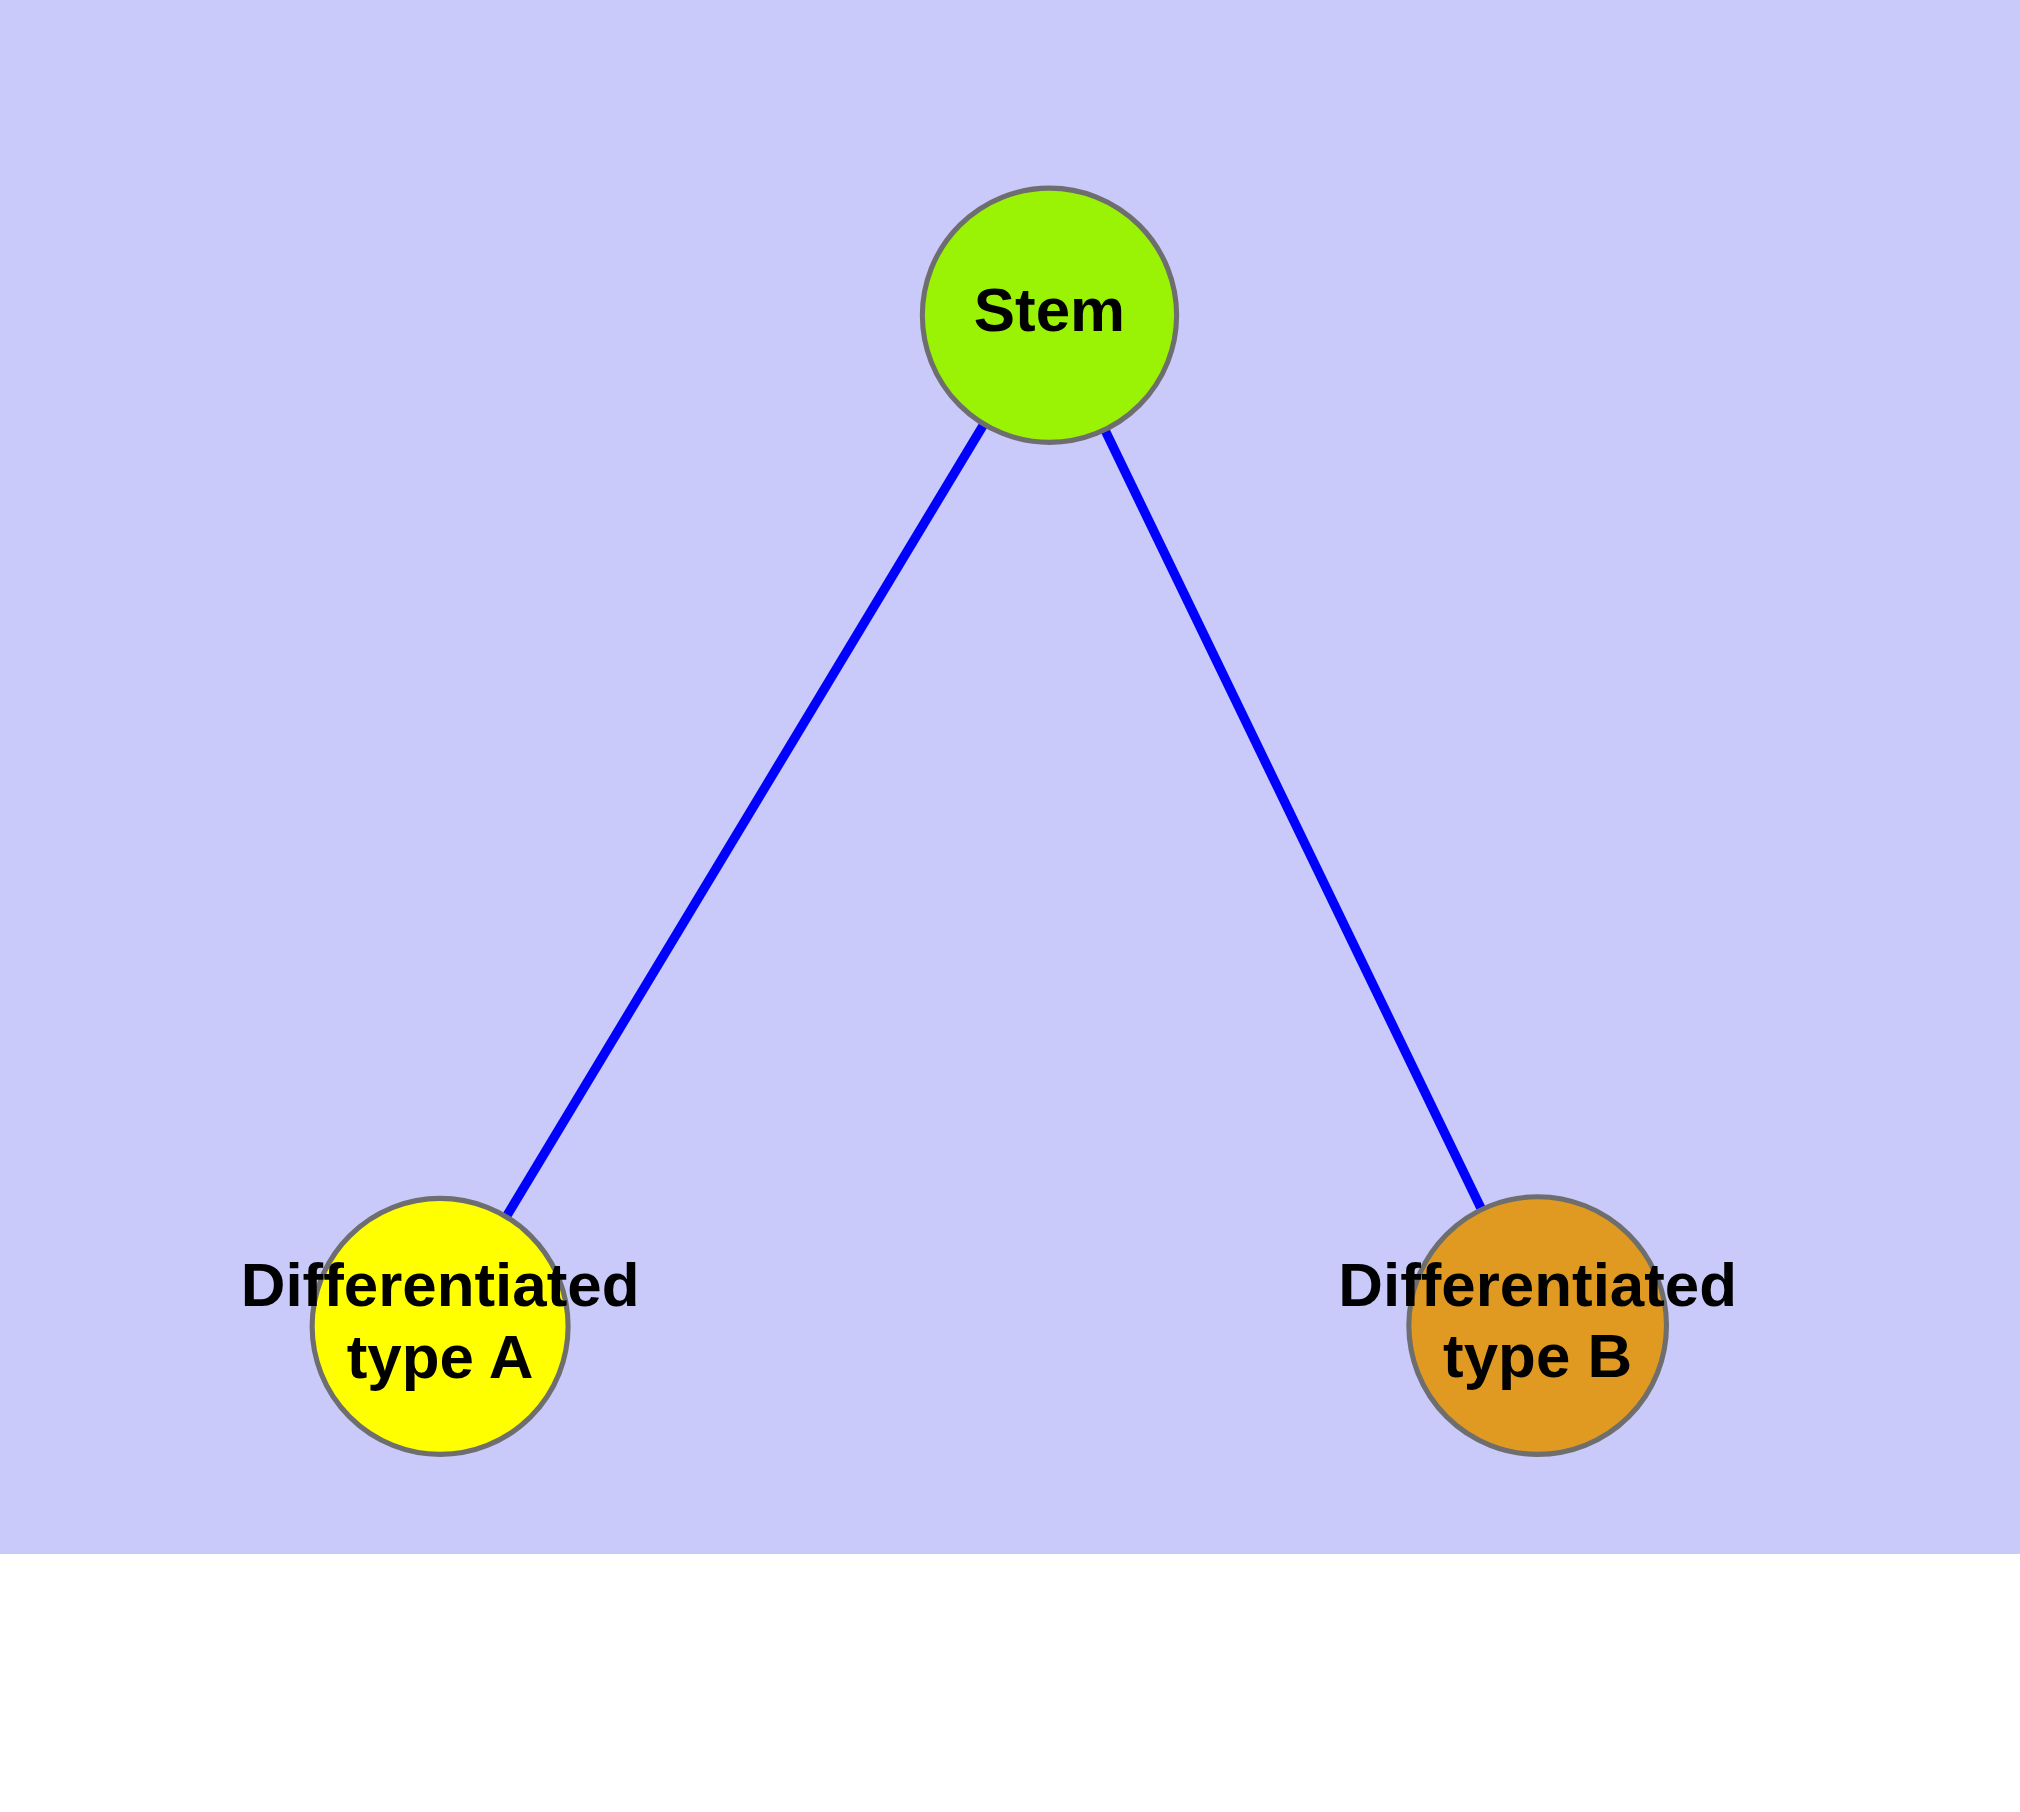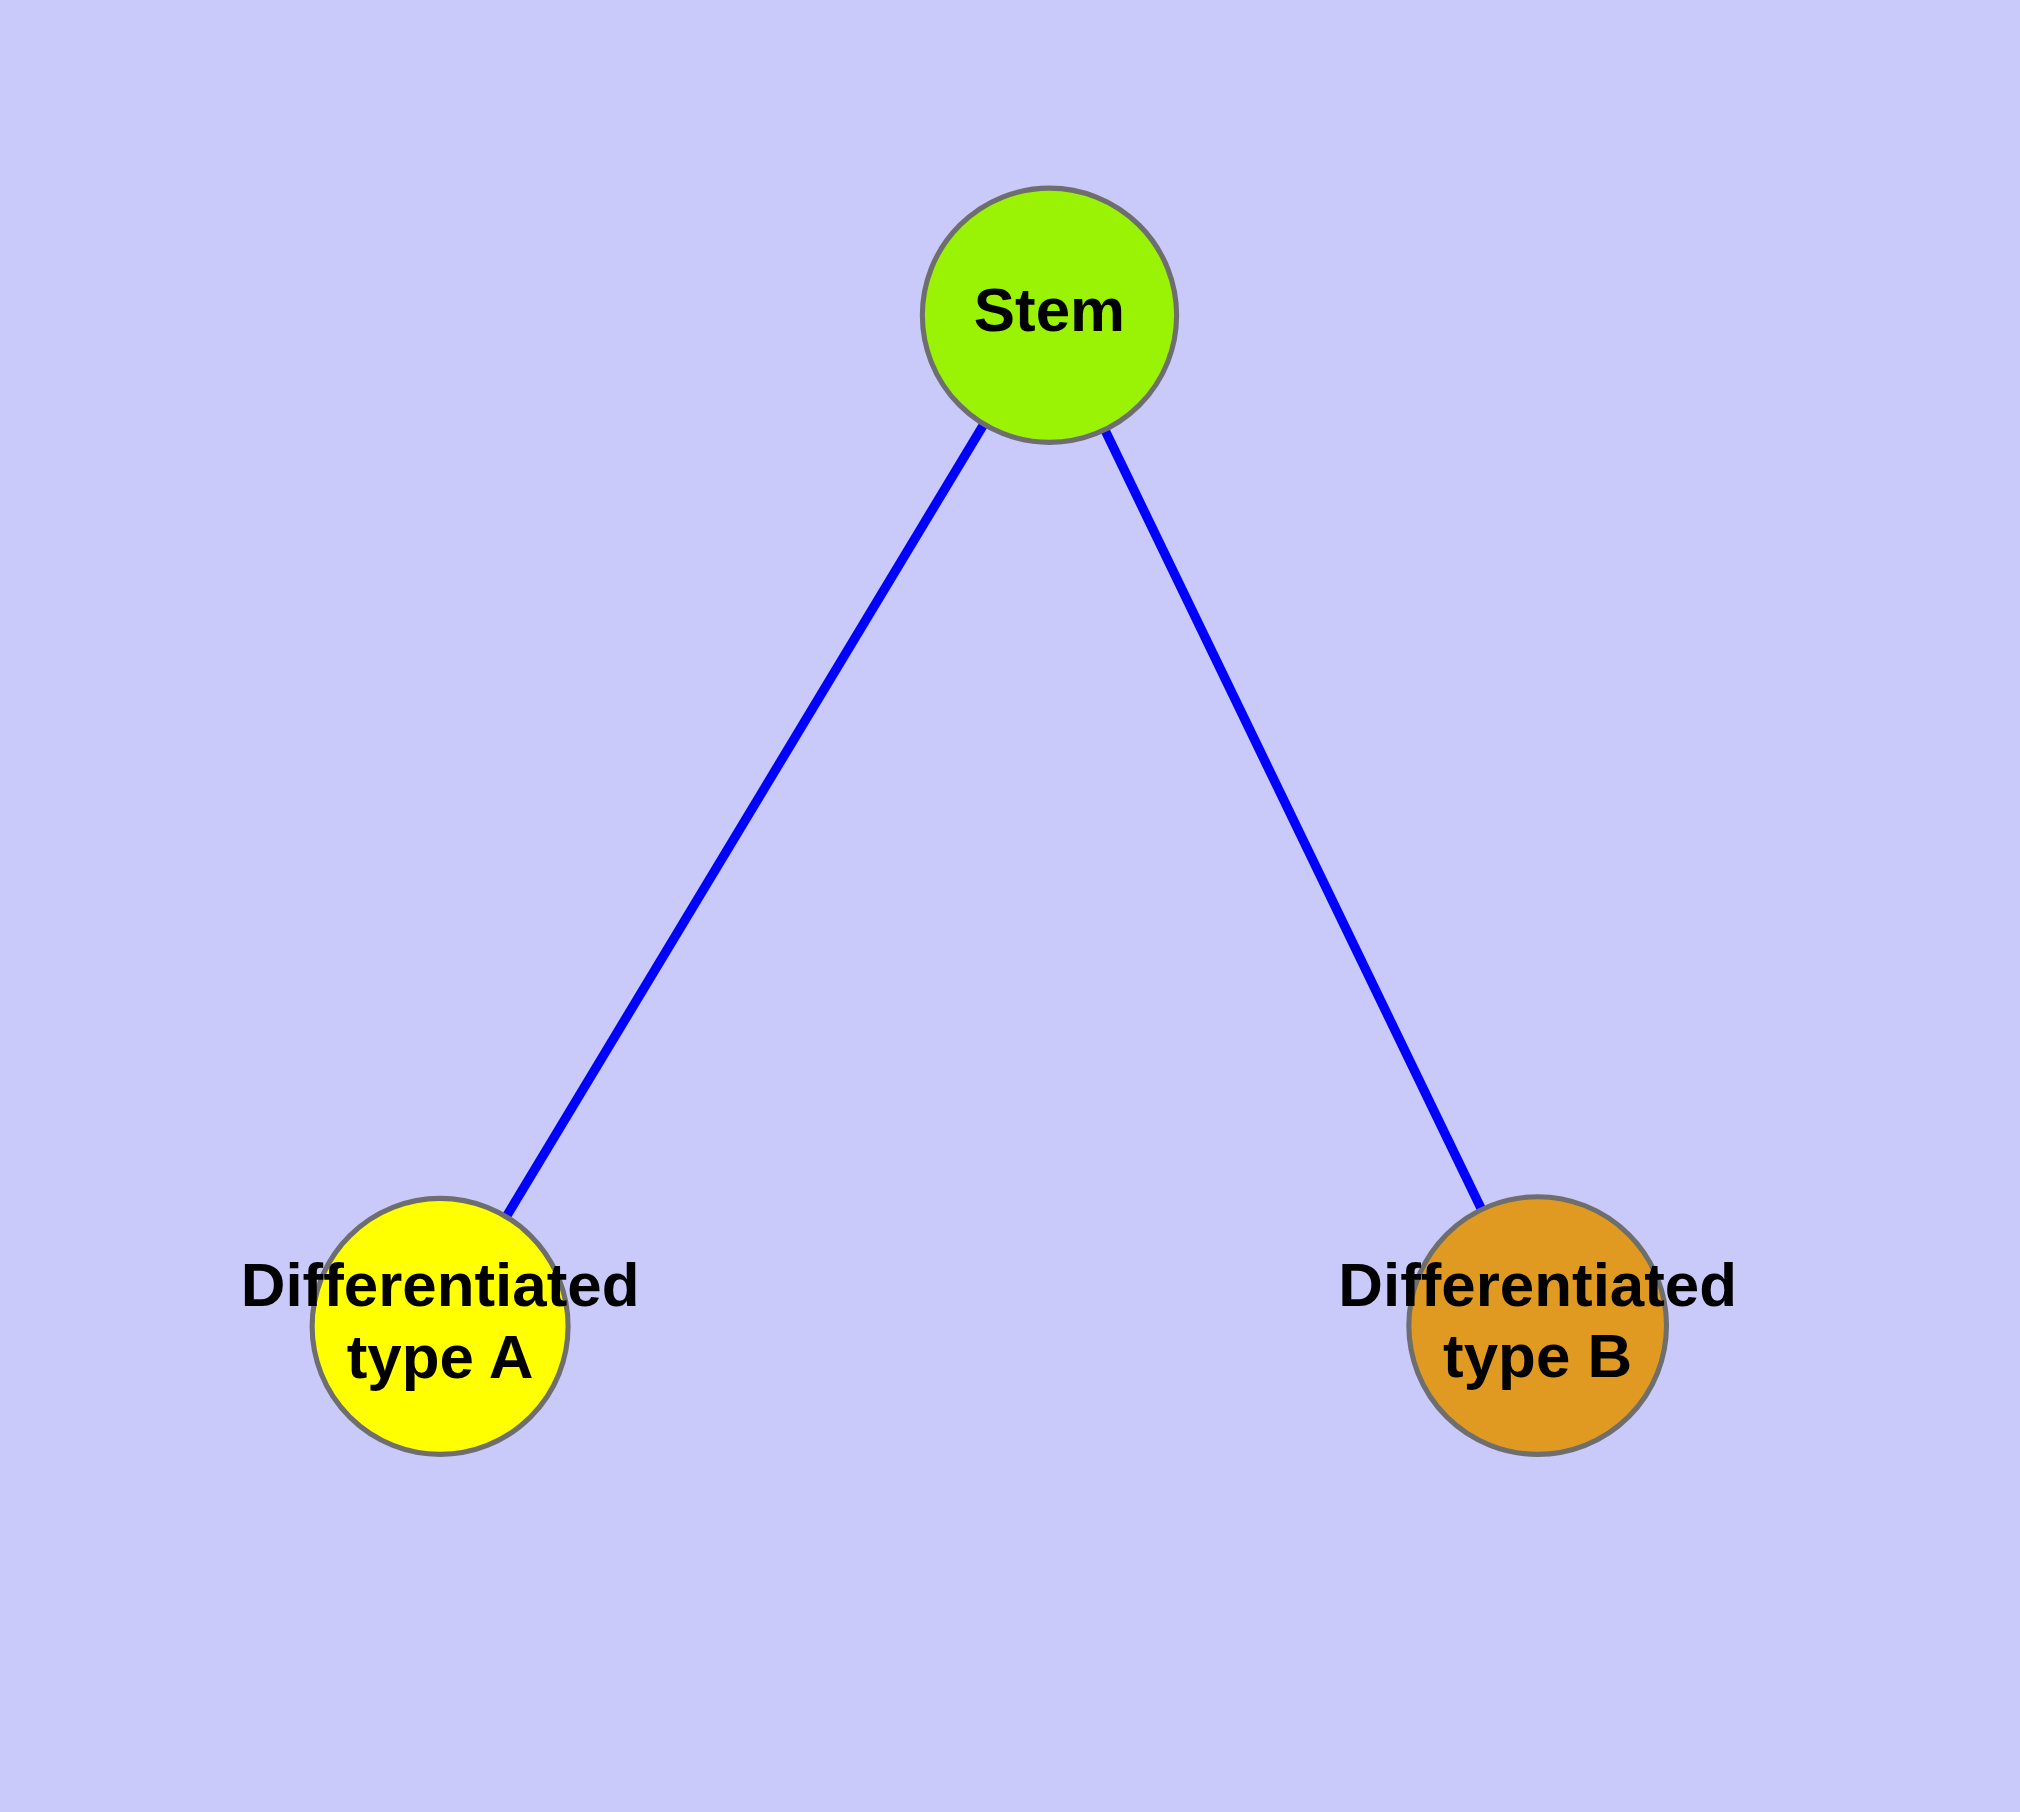--- a/index.html
+++ b/index.html
@@ -34,21 +34,21 @@
     font-weight: bold;
     fill: #000000;
     text-anchor: middle;
     dominant-baseline: middle;
     paint-order: normal;
   }
 </style>
 </head>
 <body>
 
-<div id="canvas" style="width: 2021px; height: 1812px;">
+<div id="canvas" style="width: 2021px; height: 1554px;">
 
   <div id="bg-rect" style="background: rgb(201, 201, 250);"></div>
 
   <svg id="graph-svg" viewBox="0 0 2384 2138" xmlns="http://www.w3.org/2000/svg">
 
     <g id="edges-group">
         <line x1="1159.5400351905587" y1="502.1846147672651" x2="597.9761487884509" y2="1433.9589075040028" stroke="#0000FF" stroke-width="11" stroke-linecap="butt"></line>
         <line x1="1304.1332265327658" y1="508.8590382414179" x2="1746.9965994339084" y2="1425.340184939616" stroke="#0000FF" stroke-width="11" stroke-linecap="butt"></line>
       </g>
     <g id="nodes-group">

